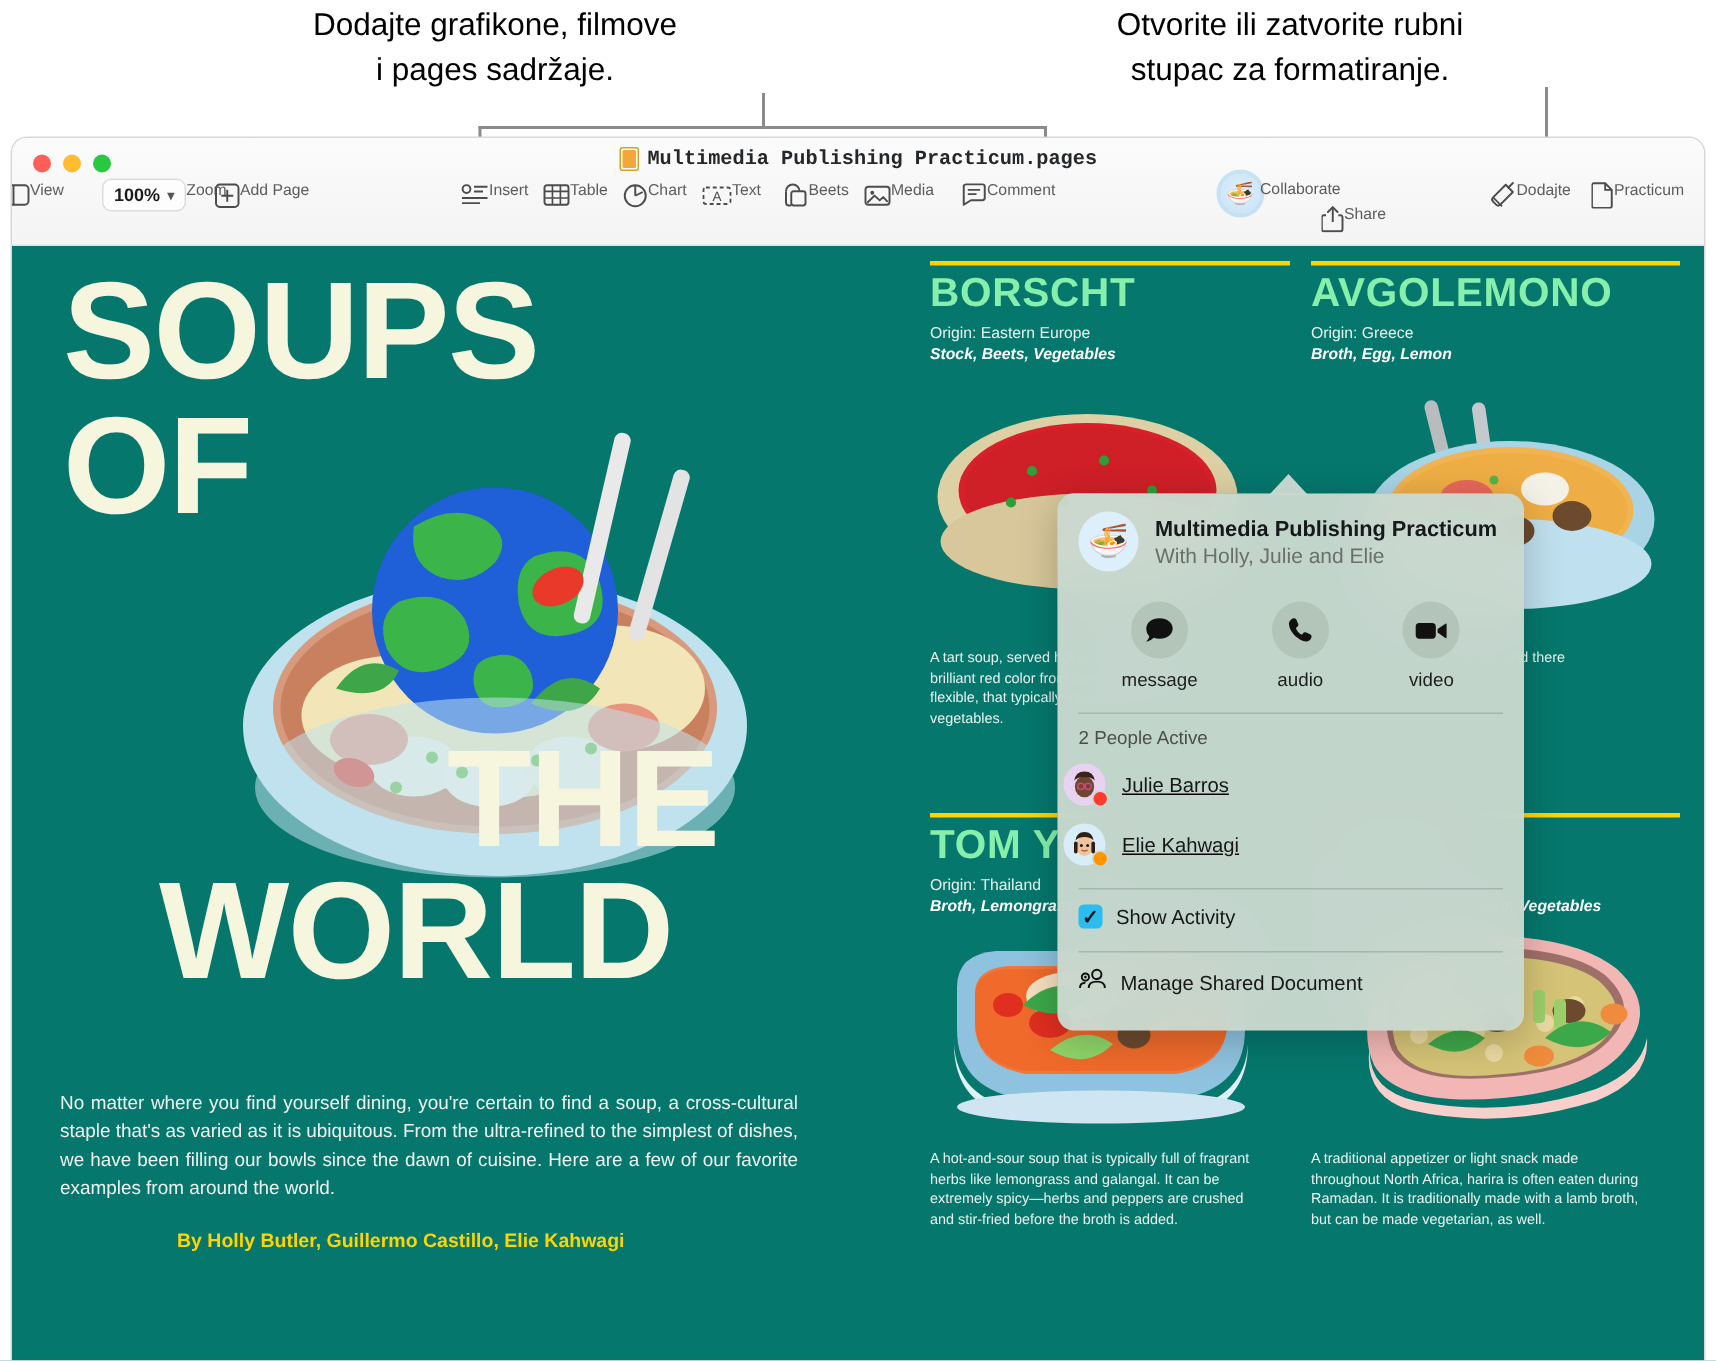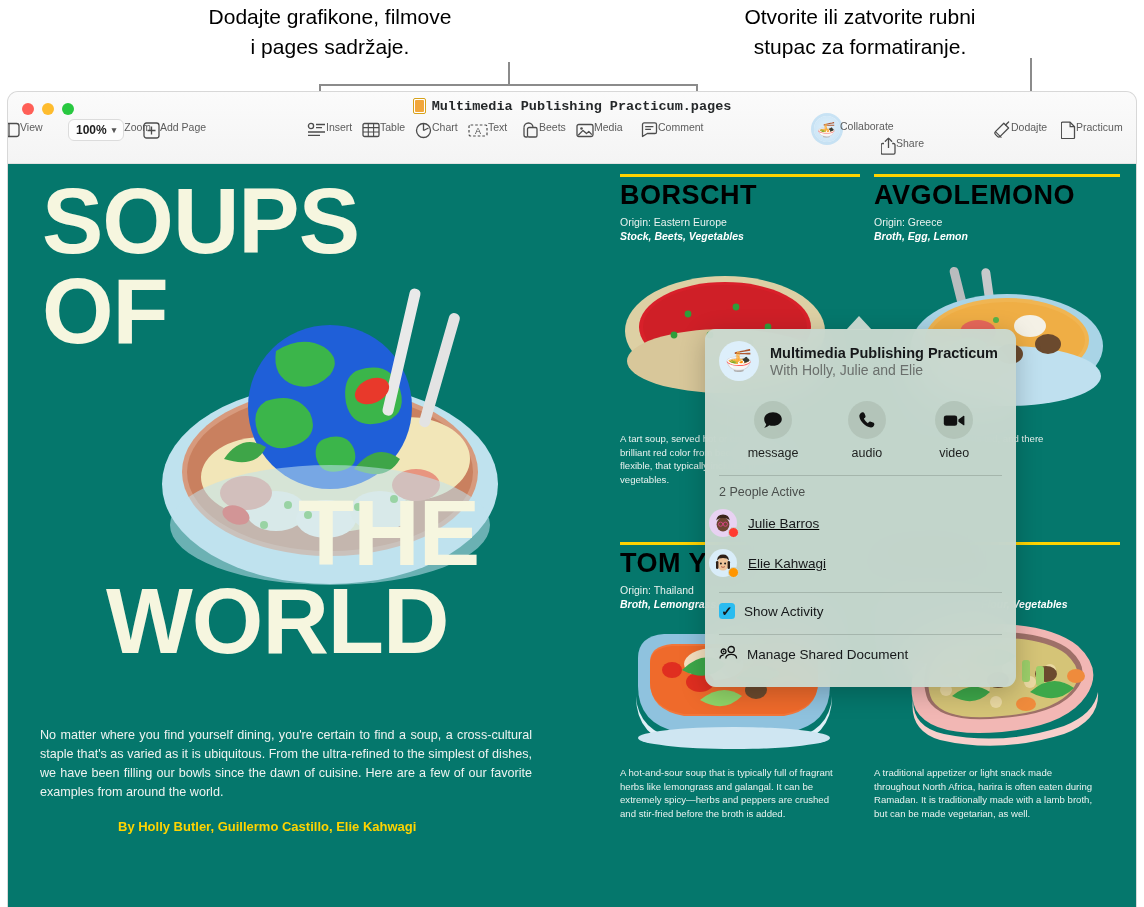--- a/index.html
+++ b/index.html
@@ -132,21 +132,21 @@
   }
   .byline {
     position: absolute; left: 110px; top: 655px;
     color: #ffd400; font-size: 13px; font-weight: bold;
   }
 
   
   .recipe { position: absolute; }
   .rule { height: 3px; background: #ffd400; width: 100%; }
   .recipe h2 {
-    font-size: 27px; font-weight: 900; color: #000000;
+    font-size: 27px; font-weight: 900; color: #86efac;
     letter-spacing: 0.5px; margin-top: 5px; line-height: 1;
     font-family: "Liberation Sans", sans-serif;
   }
   .origin { font-size: 10.5px; color: #e9f2ef; margin-top: 7px; }
   .ingredients { font-size: 10.5px; color: #ffffff; font-weight: bold; font-style: italic; margin-top: 2px; }
   .desc { font-size: 9.6px; line-height: 13.5px; color: #e9f2ef; }
 
   .bowl-art { position: absolute; }
 
   

